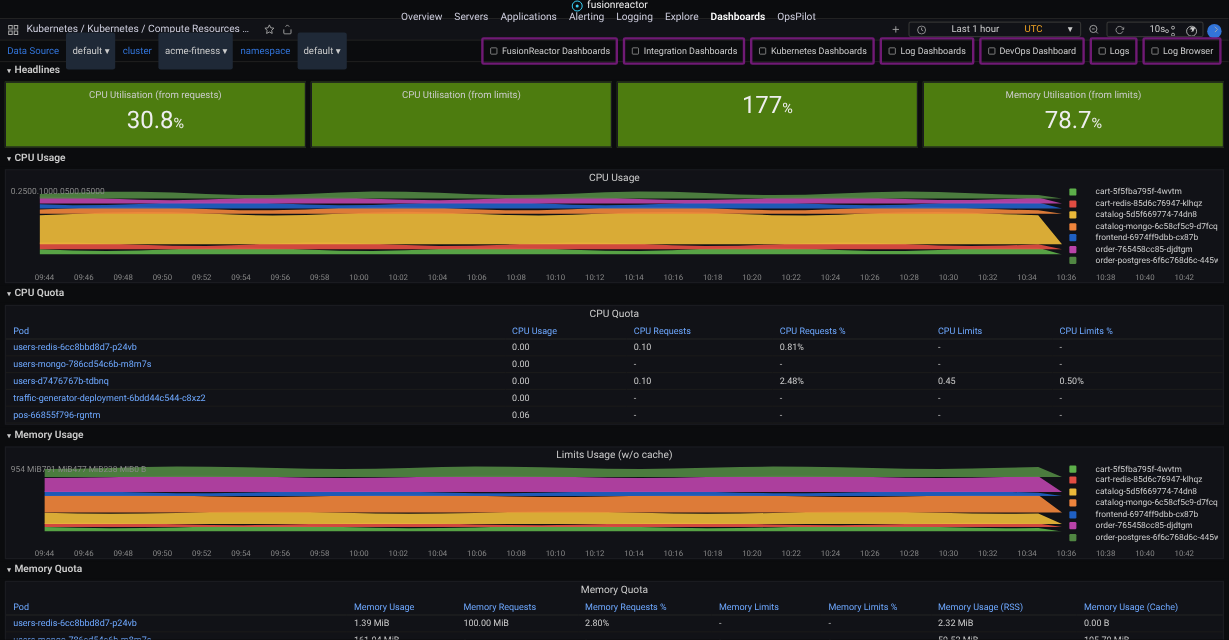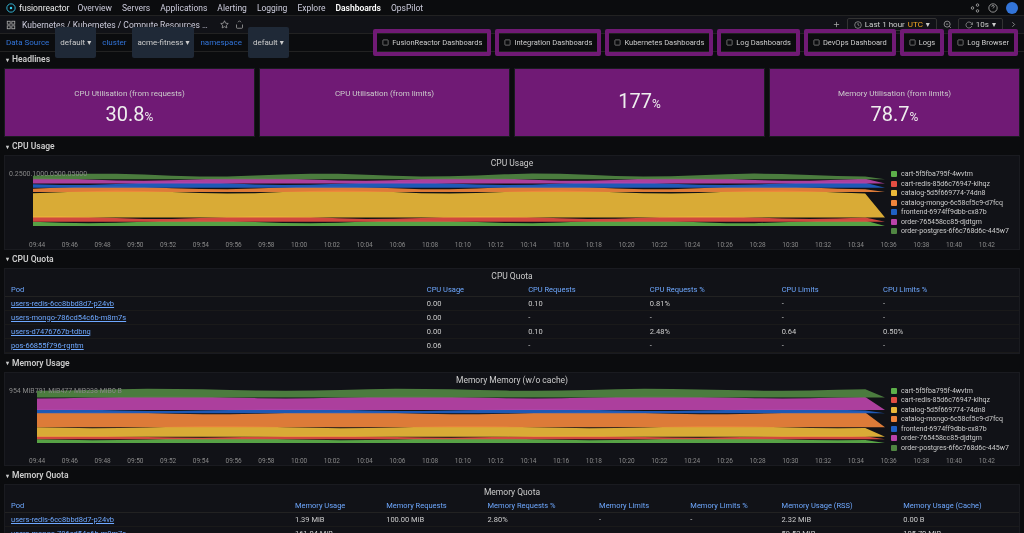--- a/index.html
+++ b/index.html
@@ -13,20 +13,21 @@
   overflow: hidden;
 }
 .topnav {
   height: 16px;
   background: #0b0c0e;
   display: flex;
   align-items: center;
   padding: 0 6px;
   border-bottom: 1px solid #222;
   font-size: 8.5px;
+  flex-direction: column;
 }
 .logo { display: flex; align-items: center; gap: 3px; margin-right: 8px; color:#eee;}
 .logo-icon { width:10px; height:10px; }
 .topnav .nav-item { margin-right: 10px; color: #ccccdc; cursor:pointer; }
 .topnav .nav-item.active { color: #fff; font-weight:600; }
 .topnav-right { margin-left:auto; display:flex; gap:8px; align-items:center;}
 .topnav-right .icon-sm { width:10px; height:10px; color:#aaa; cursor:pointer;}
 .avatar { width:12px; height:12px; border-radius:50%; background:#3274d9; }
 
 .breadcrumb-bar {
@@ -35,74 +36,74 @@
   display:flex; align-items:center;
   padding: 0 6px; gap:6px;
   border-bottom:1px solid #222;
   font-size:8.5px;
 }
 .breadcrumb-bar .crumb { color:#ccccdc; }
 .breadcrumb-bar .tool-icons { display:flex; gap:6px; margin-left:6px;}
 .breadcrumb-bar .spacer { flex:1; }
 .time-pill {
   border:1px solid #333; border-radius:2px;
-  padding:1px 6px; display:flex; align-items:center; gap:3px;
+  padding:1px 6px; display:flex; align-items:center; gap:21px;
   color:#ccc; font-size:8px; cursor:pointer;
 }
 .time-pill .u { color:#f5a623; }
 
 .var-bar {
   height:18px; background:#0b0c0e; display:flex; align-items:center;
   padding:0 6px; gap:6px; font-size:8px;
   border-bottom:1px solid #222;
 }
 .var-label { color:#3274d9; }
 .var-pill { background:#1f2937; border-radius:2px; padding:11px 5px; color:#ccc; cursor:pointer;}
 .link-buttons { margin-left:auto; display:flex; gap:4px;}
 .link-btn {
-  border:4px solid #701a75; border-radius:2px; padding:5px 5px;
+  border:2px solid #701a75; border-radius:2px; padding:5px 5px;
   color:#ccc; font-size:7.5px; cursor:pointer;
   display:flex; align-items:center; gap:3px;
 }
 
 .section-header {
   background:#0b0c0e; padding:2px 6px;
   color:#ccc; font-size:8.5px; font-weight:600;
   display:flex; align-items:center; gap:3px;
 }
 .section-header::before { content:"▾"; font-size:6px; }
 
 .headlines-row { display:flex; gap:4px; padding:2px 4px; }
 .stat-panel {
-  flex:1; background:#701a75; border:1px solid #1a1b20;
-  padding:20px 0 10px; text-align:center;
+  flex:1; background:#4d7c0f; border:1px solid #1a1b20;
+  padding:6px 0 10px; text-align:center;
 }
 .stat-panel .stat-title { font-size:8px; color:#ccc; margin-bottom:4px;}
 .stat-panel .stat-value { font-size:20px; color:#eee; font-weight:400;}
 .stat-panel .stat-value .pct { font-size:12px; }
 
 .chart-panel {
   margin:2px 4px; border:1px solid #1a1b20; background:#111217;
   display:flex; flex-direction:column;
 }
 .chart-title { text-align:center; font-size:8.5px; color:#ccc; padding:2px 0; }
 .chart-body { display:flex; padding:0 4px 2px 4px; }
 .chart-area { flex:1; position:relative; }
 .y-axis { position:absolute; left:0; top:0; height:100%; display:flex; flex-direction:row; justify-content:space-between; font-size:7px; color:#888; }
 .x-axis { display:flex; justify-content:space-between; font-size:6.5px; color:#888; padding:2px 24px 0 24px;}
 .legend { width:130px; padding-left:6px; font-size:7px; overflow:hidden;}
-.legend-item { display:flex; align-items:center; gap:4px; margin-bottom:1.5px; color:#ccc; white-space:nowrap; text-overflow:ellipsis; overflow:hidden;}
+.legend-item { display:flex; align-items:center; gap:16px; margin-bottom:1.5px; color:#ccc; white-space:nowrap; text-overflow:ellipsis; overflow:hidden;}
 .swatch { width:6px; height:6px; border-radius:1px; flex-shrink:0;}
 
 .table-panel { margin:2px 4px; border:1px solid #1a1b20; background:#111217; }
 .table-panel .table-title { text-align:center; font-size:8.5px; color:#ccc; padding:2px 0;}
 .table-panel table { width:100%; border-collapse:collapse; font-size:7.5px; }
 .table-panel th { text-align:left; padding:2px 6px; color:#6ea8ff; font-weight:400; border-bottom:1px solid #222;}
 .table-panel td { padding:2px 6px; color:#ccc; border-bottom:1px solid #1a1a1a;}
-.table-panel td.link { color:#6ea8ff; text-decoration:underline; cursor:pointer;}
+.table-panel td.link { color:#6ea8ff; cursor:pointer;}
 
 svg { display:block; }
 .icon-sm svg { width:100%; height:100%; }
 </style>
 </head>
 <body>
 
 <div class="topnav">
   <div class="logo">
     <svg class="logo-icon" viewBox="0 0 24 24">
@@ -365,40 +366,48 @@
           <td>-</td>
           <td>-</td>
           <td>-</td>
           <td>-</td>
         </tr>
         <tr>
           <td class="link">users-d7476767b-tdbnq</td>
           <td>0.00</td>
           <td>0.10</td>
           <td>2.48%</td>
-          <td>0.64</td>
+          <td>0.45</td>
           <td>0.50%</td>
+        </tr>
+        <tr>
+          <td class="link">traffic-generator-deployment-6bdd44c544-c8xz2</td>
+          <td>0.00</td>
+          <td>-</td>
+          <td>-</td>
+          <td>-</td>
+          <td>-</td>
         </tr>
         <tr>
           <td class="link">pos-66855f796-rgntm</td>
           <td>0.06</td>
           <td>-</td>
           <td>-</td>
           <td>-</td>
           <td>-</td>
         </tr>
       </tbody>
     </table>
 </div>
 
 <div class="section-header">
     <span>Memory Usage</span>
   </div>
 <div class="chart-panel">
-  <div class="chart-title">Memory Memory (w/o cache)</div>
+  <div class="chart-title">Limits Usage (w/o cache)</div>
   <div class="chart-body">
     <div class="chart-area" style="height:56px;">
       <div class="y-axis" id="mem-yaxis">
           <span>954 MiB</span>
           <span>791 MiB</span>
           <span>477 MiB</span>
           <span>238 MiB</span>
           <span>0 B</span>
         </div>
       <svg id="mem-svg" viewBox="0 0 860 56" preserveAspectRatio="none" style="margin-left:28px;width:calc(100% - 28px);height:56px;">

